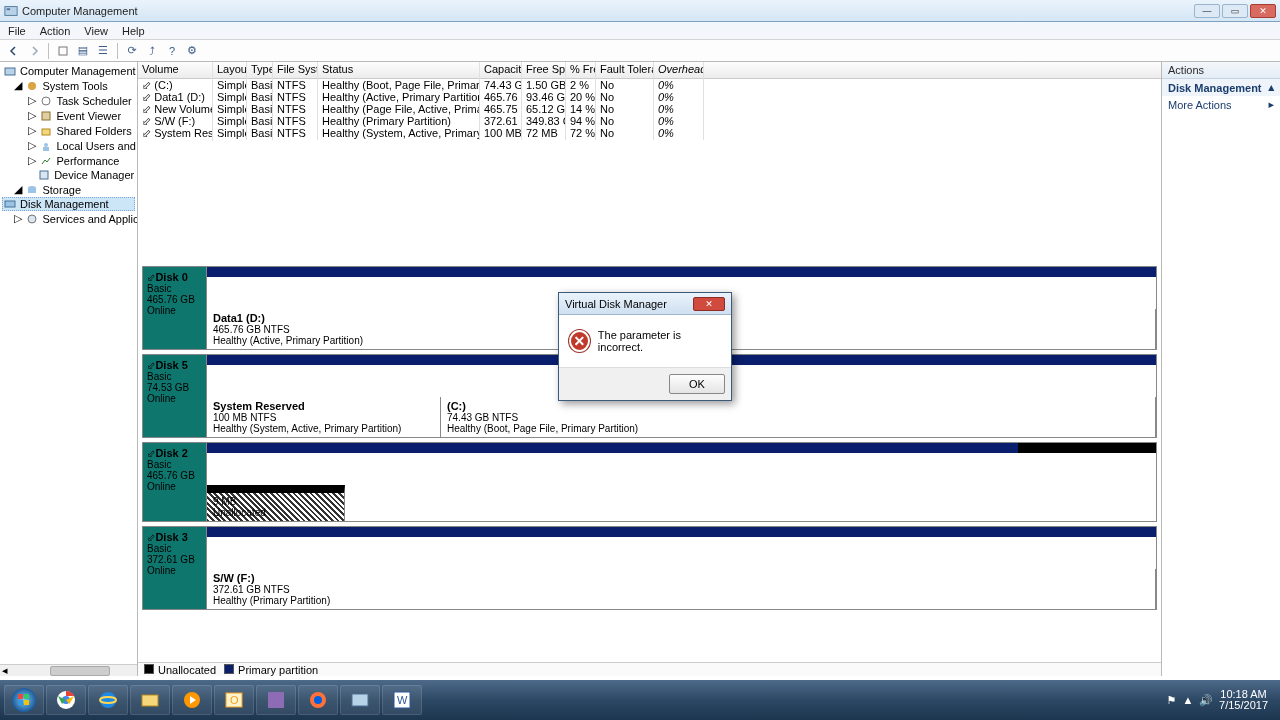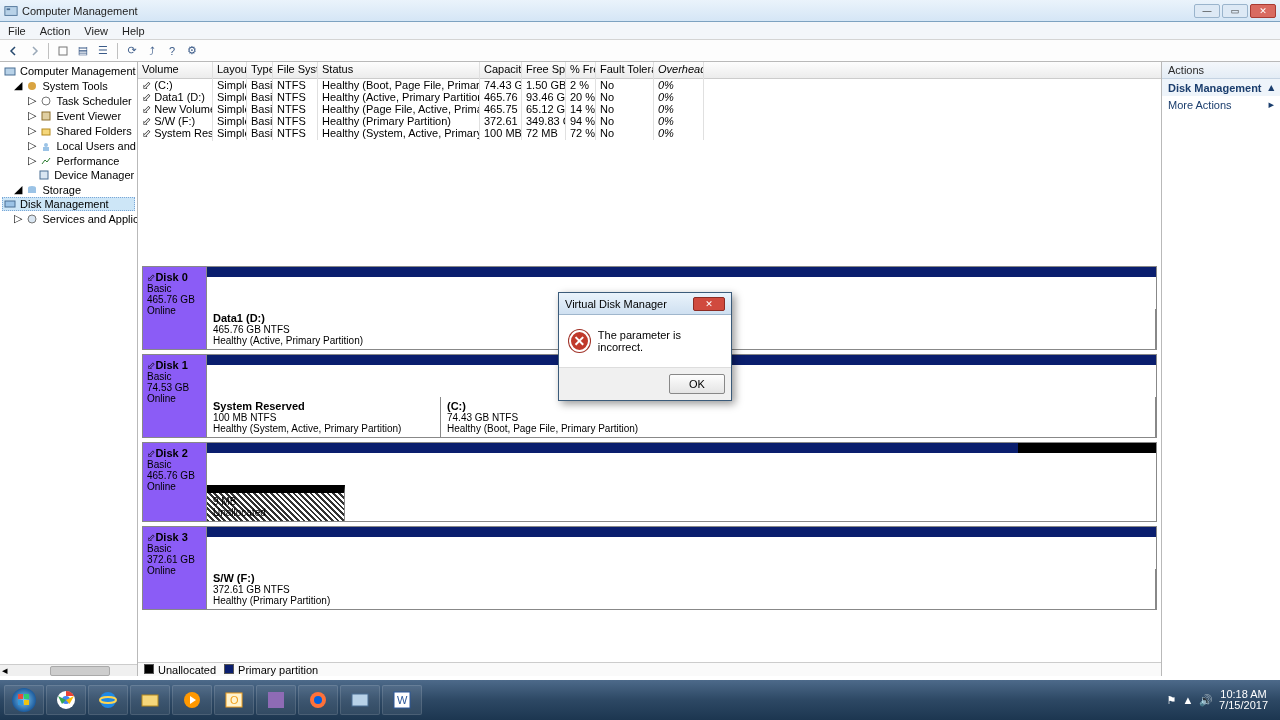--- a/index.html
+++ b/index.html
@@ -22,21 +22,21 @@
 .hsb{position:absolute;bottom:0;left:0;right:0;height:12px;background:#f0f0f0;border-top:1px solid #ccc;display:flex;align-items:center;}
 .hsb-thumb{width:60px;height:10px;background:#cdcdcd;border:1px solid #aaa;margin-left:40px;border-radius:2px;}
 .center { flex:1; display:flex; flex-direction:column; border-right:1px solid #b9b9b9; background:#fff; position:relative;}
 .vol-table { flex:0 0 200px; overflow:hidden;}
 .vol-hdr { display:flex; background:linear-gradient(#fdfdfd,#ececec); border-bottom:1px solid #ccc; height:17px; }
 .vol-hdr div, .vol-row div { padding:1px 4px; border-right:1px solid #e0e0e0; overflow:hidden; white-space:nowrap;}
 .vol-row { display:flex; height:12px; align-items:center;}
 .c-vol{width:75px;} .c-lay{width:34px;} .c-typ{width:26px;} .c-fs{width:45px;} .c-stat{width:162px;} .c-cap{width:42px;} .c-free{width:44px;} .c-pct{width:30px;} .c-ft{width:58px;} .c-ov{width:50px;font-style:italic;}
 .disk-area{ flex:1; overflow:auto; padding:4px; background:#fff;}
 .disk-block{ display:flex; margin-bottom:4px; border:1px solid #888;}
-.disk-label{ width:64px; padding:4px; font-size:10px; border-right:1px solid #888; background:#8b5cf6;}
+.disk-label{ width:64px; padding:4px; font-size:10px; border-right:1px solid #888; background:#0f766e;}
 .disk-label b{font-weight:bold;}
 .disk-parts{ flex:1; display:flex; flex-direction:column;}
 .disk-strip{ height:10px; background:#0a1e6e; width:100%;}
 .disk-body{ flex:1; display:flex;margin-top:32px;}
 .part{ border-right:1px solid #888; padding:3px 6px; font-size:10px; }
 .part.hatch{ background:repeating-linear-gradient(45deg,#dde4ee 0 3px,#fff 3px 6px); }
 .part.unalloc{ background:repeating-linear-gradient(45deg,#333 0 2px,#fff 2px 4px); border-top:8px solid #000; padding-top:3px;}
 .legend{ height:14px; border-top:1px solid #ccc; display:flex; align-items:center; gap:8px; padding:0 6px; font-size:10px; background:#fafafa;}
 .lg-sw{width:10px;height:10px;display:inline-block;margin-right:4px;border:1px solid #555;}
 .actions{ width:118px; background:#fff; }
@@ -235,21 +235,21 @@
         <div class="disk-block">
           <div class="disk-label">⬃<b>Disk 0</b><br>Basic<br>465.76 GB<br>Online</div>
           <div class="disk-parts">
             <div class="disk-strip"></div>
             <div class="disk-body">
               <div class="part" style="flex: 1 1 0%;"><b>Data1  (D:)</b><br>465.76 GB NTFS<br>Healthy (Active, Primary Partition)</div>
             </div>
           </div>
         </div>
         <div class="disk-block">
-          <div class="disk-label">⬃<b>Disk 1</b><br>Basic<br>74.53 GB<br>Online</div>
+          <div class="disk-label">⬃<b>Disk 5</b><br>Basic<br>74.53 GB<br>Online</div>
           <div class="disk-parts">
             <div class="disk-strip"></div>
             <div class="disk-body">
               <div class="part" style="flex: 0 0 234px;"><b>System Reserved</b><br>100 MB NTFS<br>Healthy (System, Active, Primary Partition)</div>
               <div class="part" style="flex: 1 1 0%;"><b>(C:)</b><br>74.43 GB NTFS<br>Healthy (Boot, Page File, Primary Partition)</div>
             </div>
           </div>
         </div>
         <div class="disk-block">
           <div class="disk-label">⬃<b>Disk 2</b><br>Basic<br>465.76 GB<br>Online</div>

